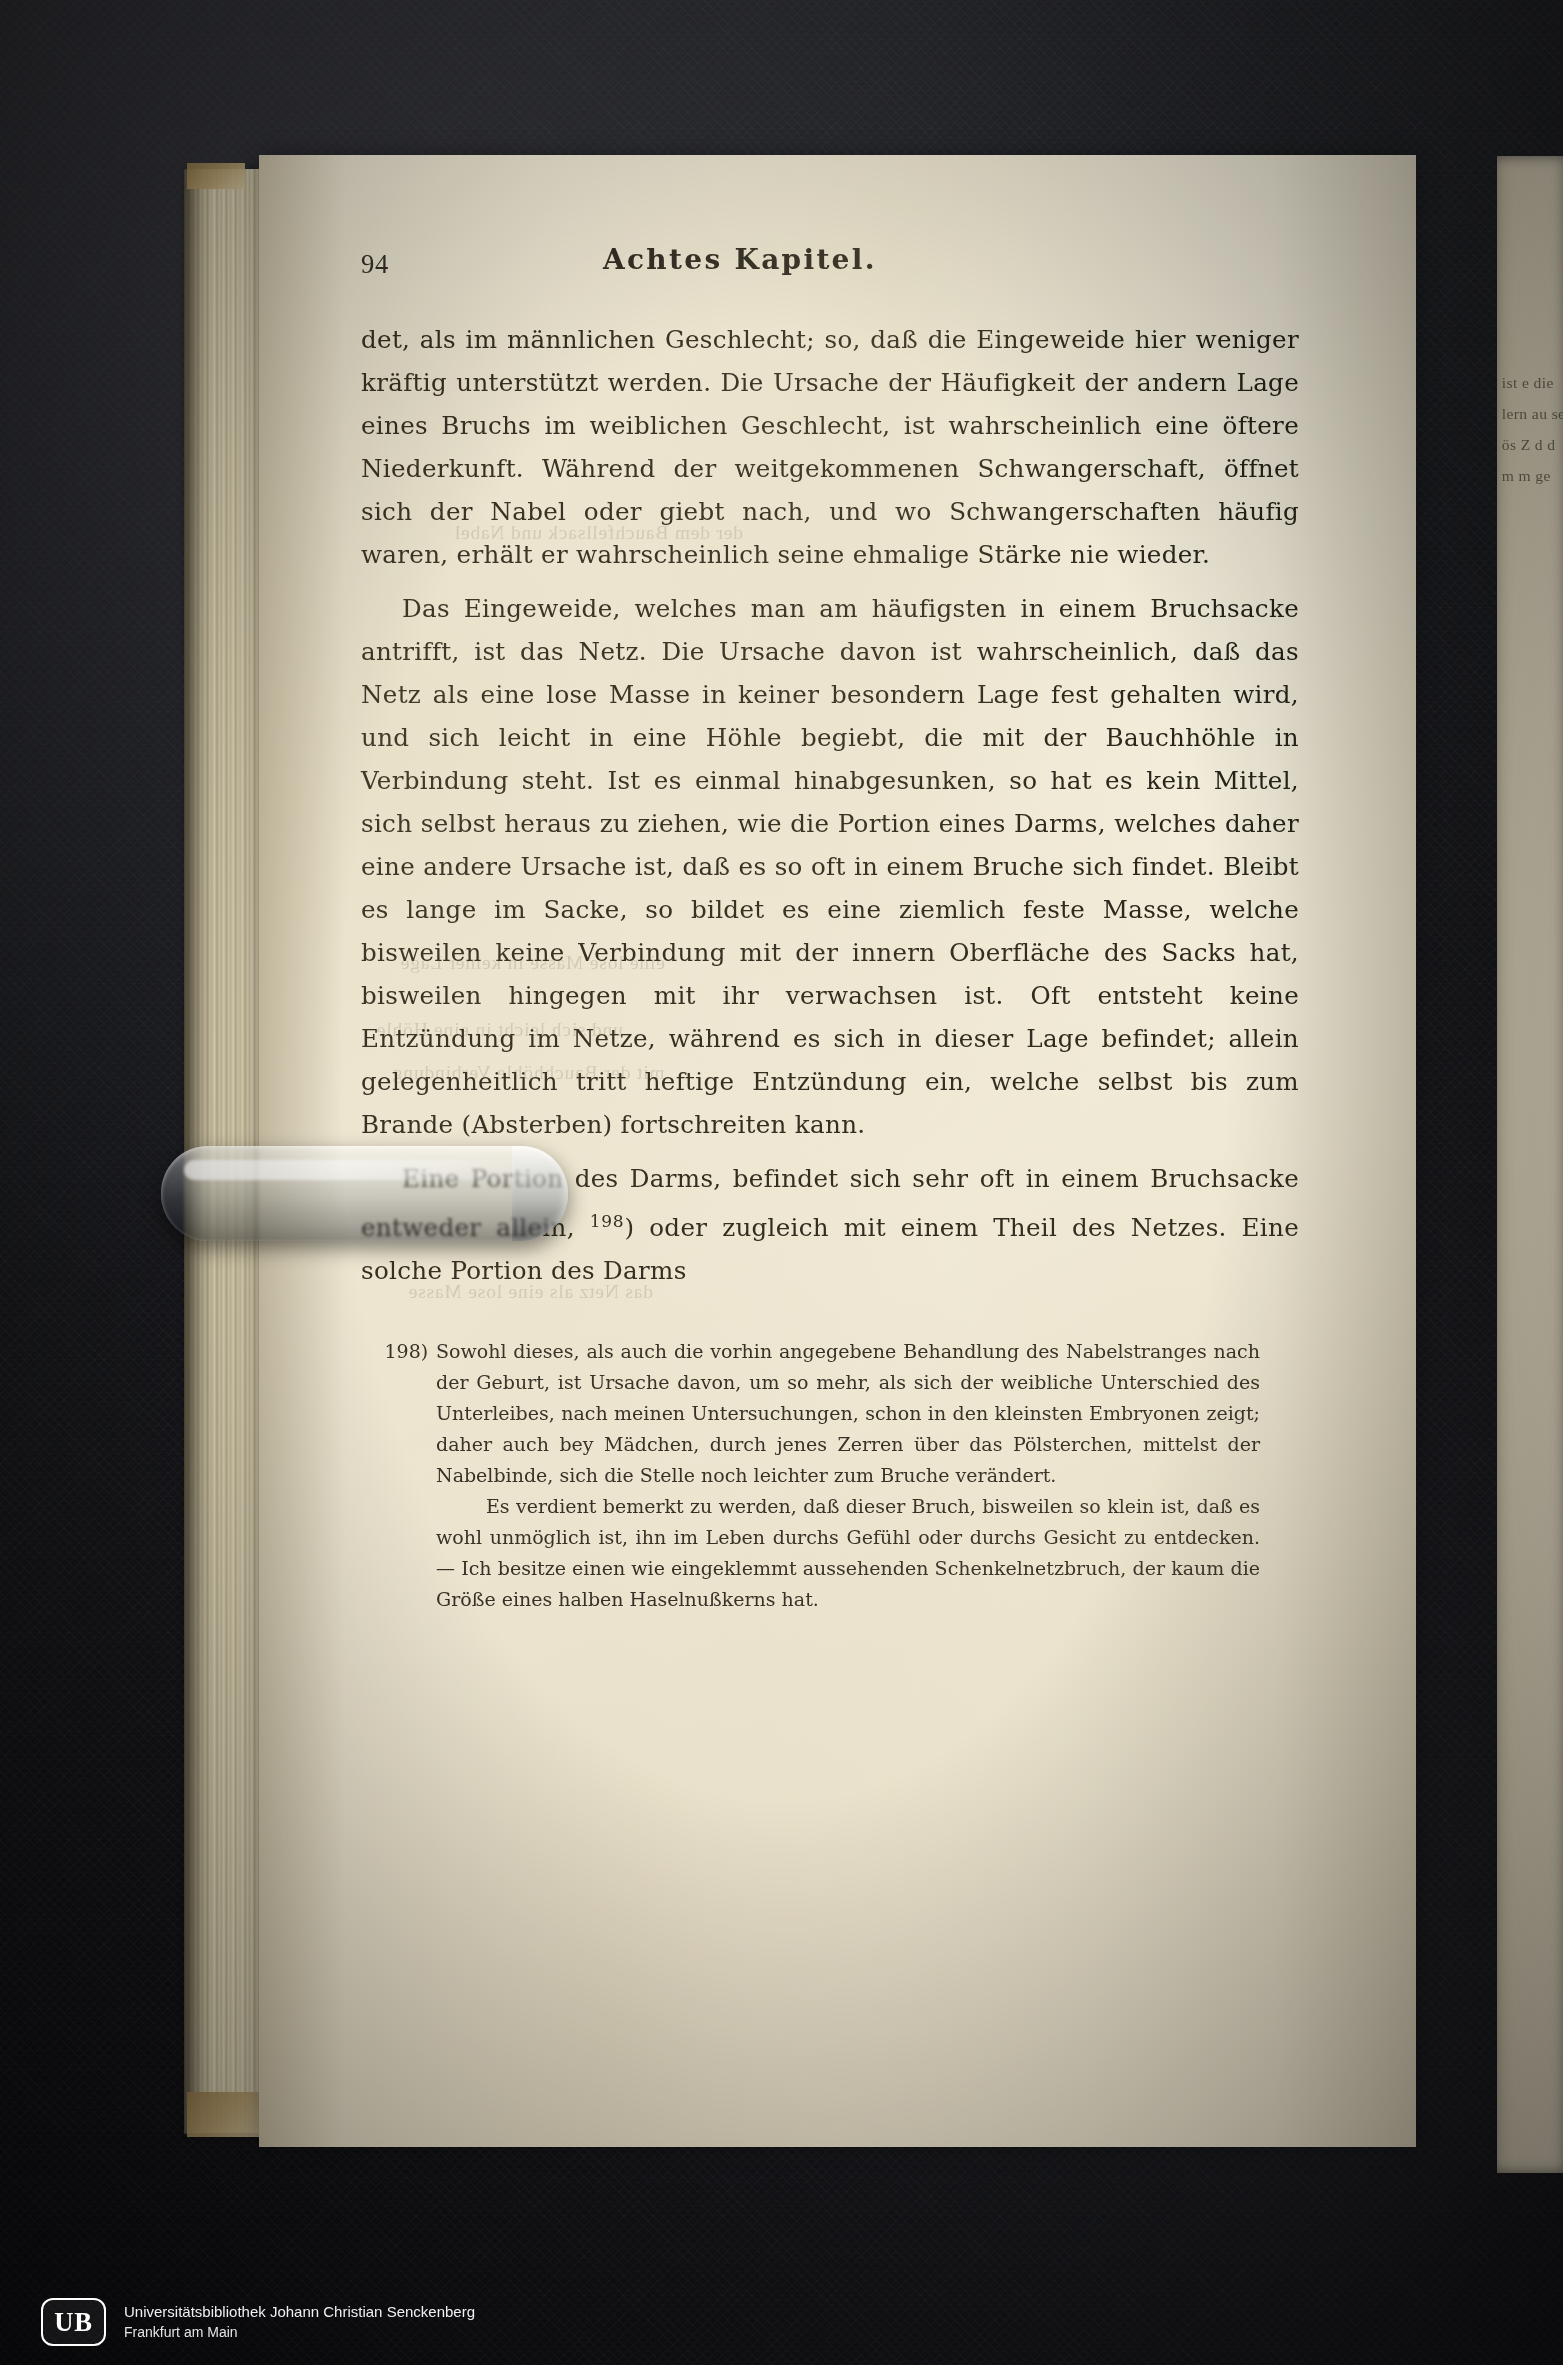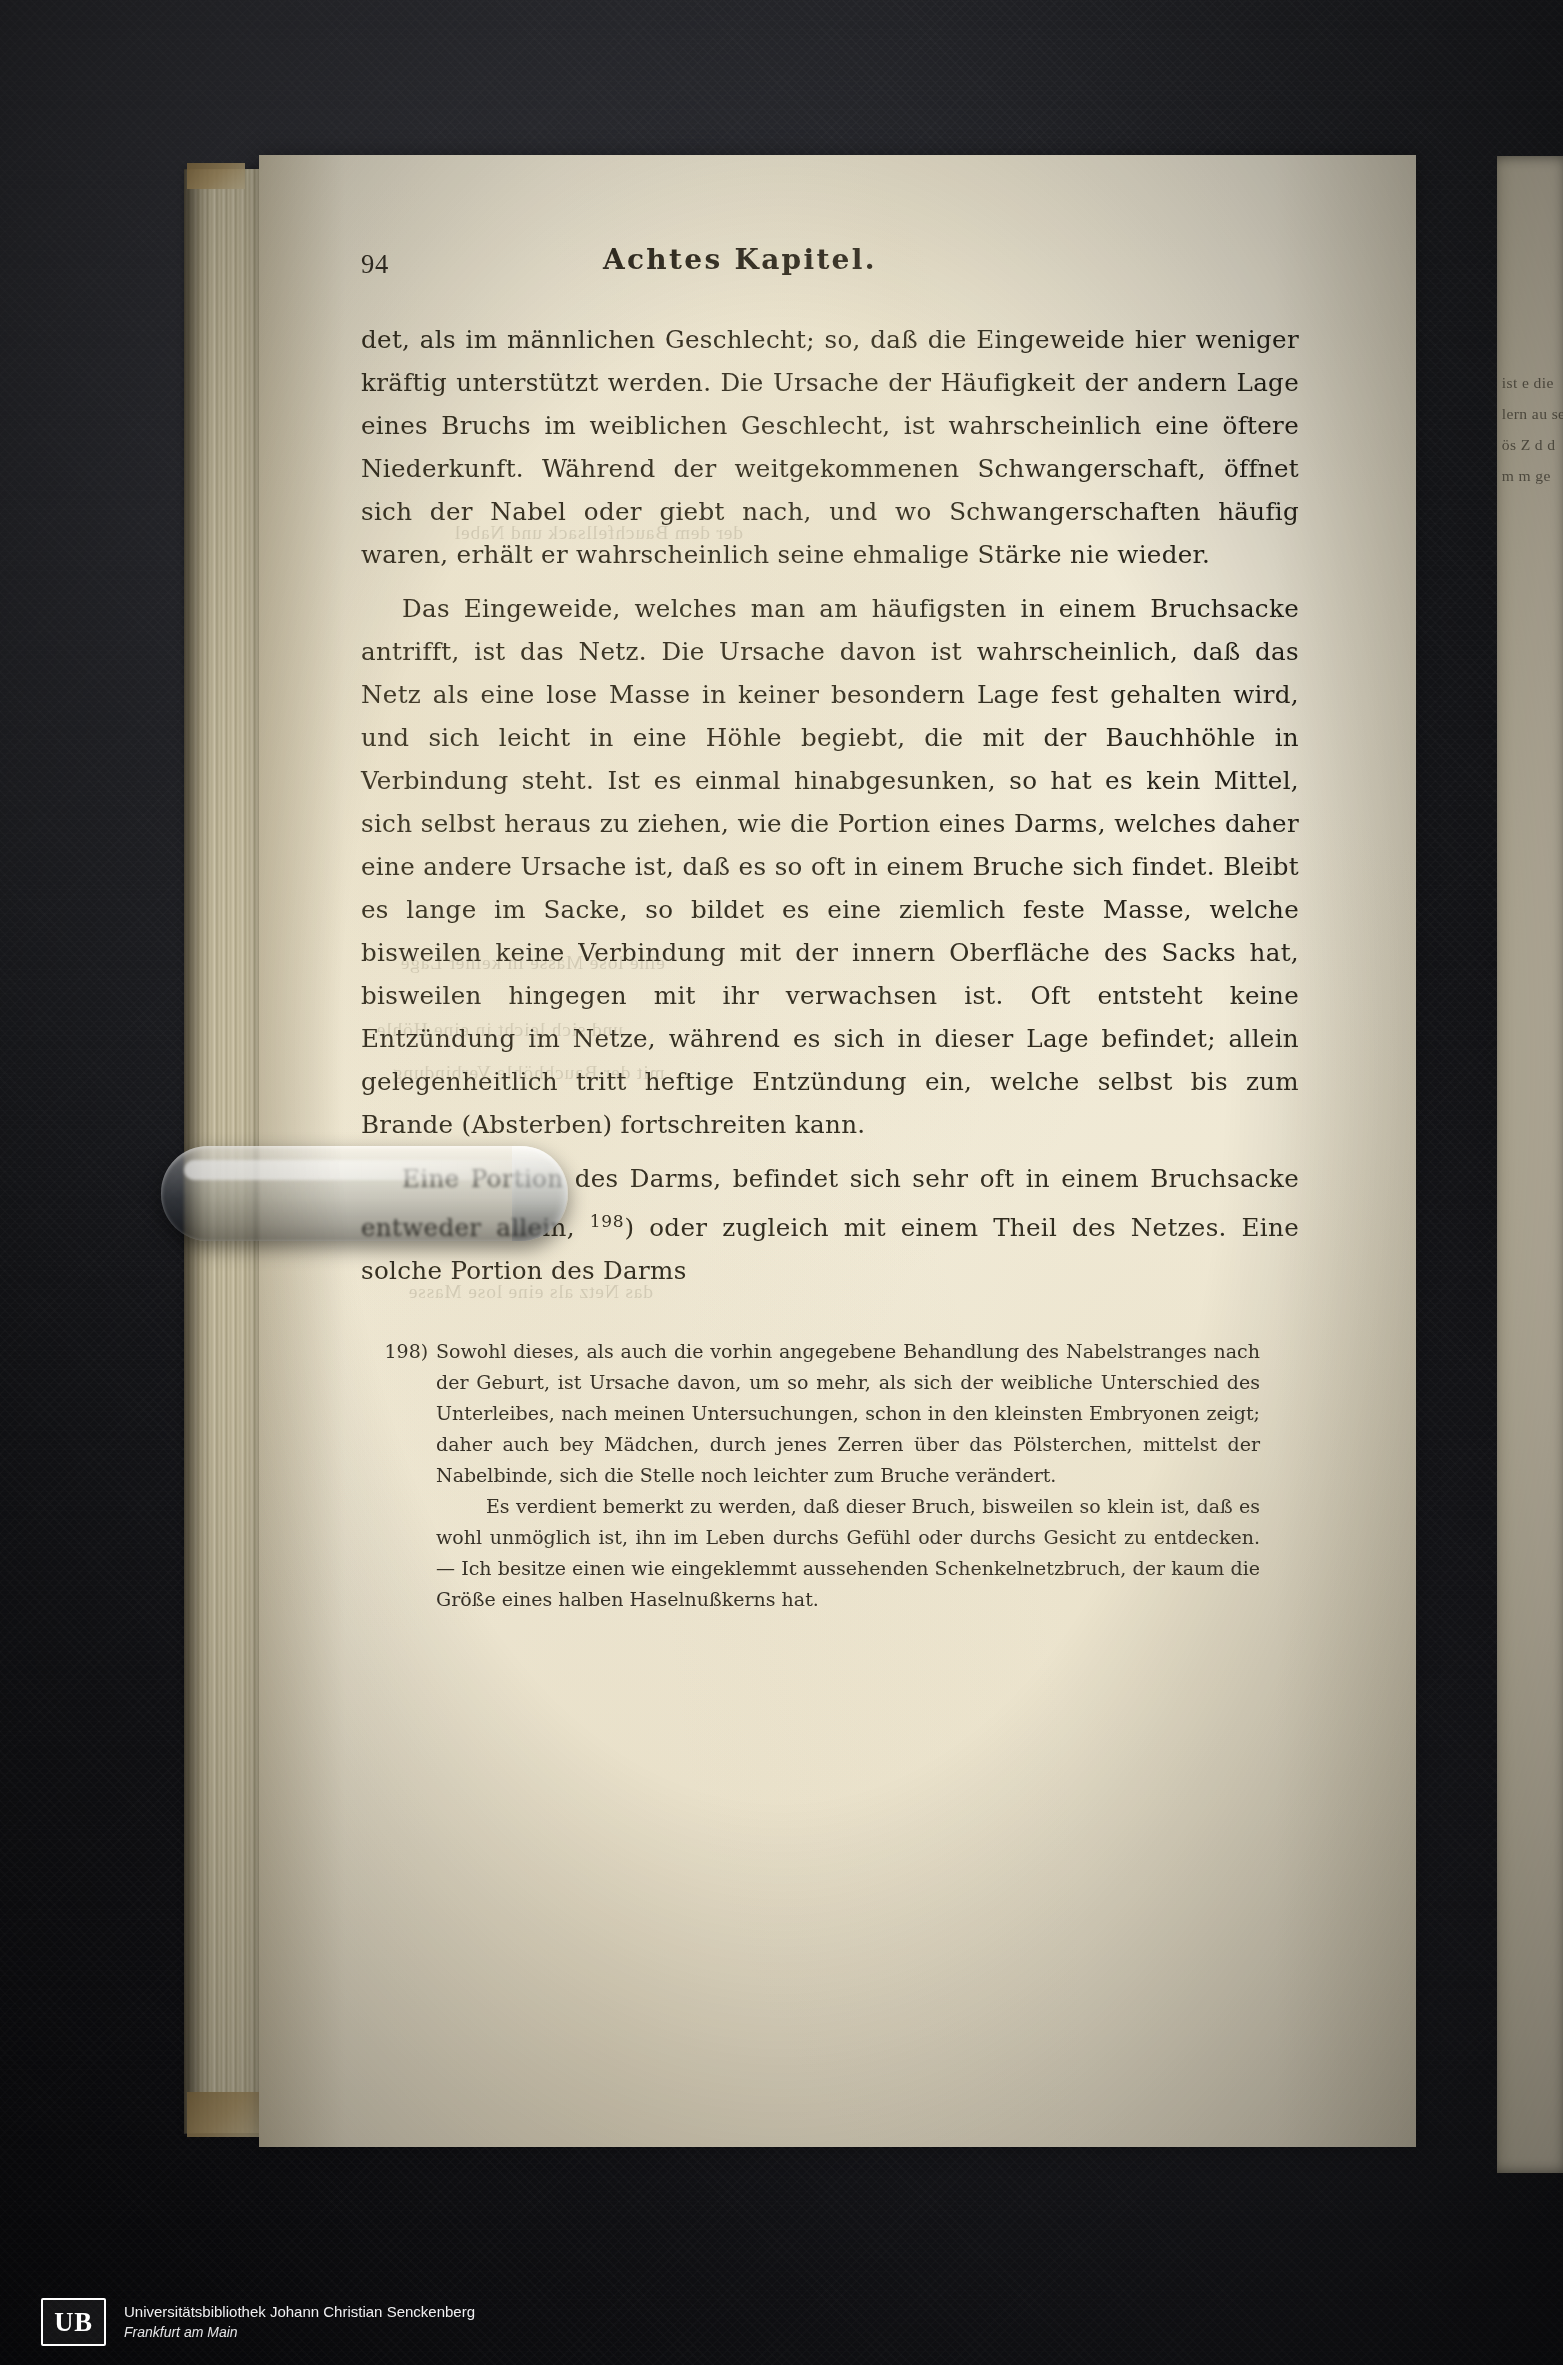--- a/index.html
+++ b/index.html
@@ -264,39 +264,39 @@
     display: flex;
     align-items: center;
     padding-left: 41px;
     box-sizing: border-box;
     color: #e8e8ea;
   }
   #ub-logo {
     width: 61px;
     height: 44px;
     border: 2.3px solid #ffffff;
-    border-radius: 2px;
+    border-radius: 12px;
     display: flex;
     align-items: center;
     justify-content: center;
     font-family: "Liberation Serif", serif;
     font-weight: bold;
     font-size: 26.6px;
     letter-spacing: 0.8px;
     color: #ffffff;
     background: rgba(255,255,255,0.05);
   }
   #ub-text {
     margin-left: 18px;
     font-family: "Liberation Sans", sans-serif;
     font-size: 15px;
     line-height: 20.3px;
     color: #f0f0f2;
   }
-  #ub-text .l2 { font-size: 14px; opacity: 0.95; font-style: italic; }
+  #ub-text .l2 { font-size: 14px; opacity: 0.95; }
 </style>
 </head>
 <body>
 
 <div id="backdrop"></div>
 
 <div id="right-page">
   <div class="rtext">ist e die lern au sei ös Z d d m m ge</div>
 </div>
 

